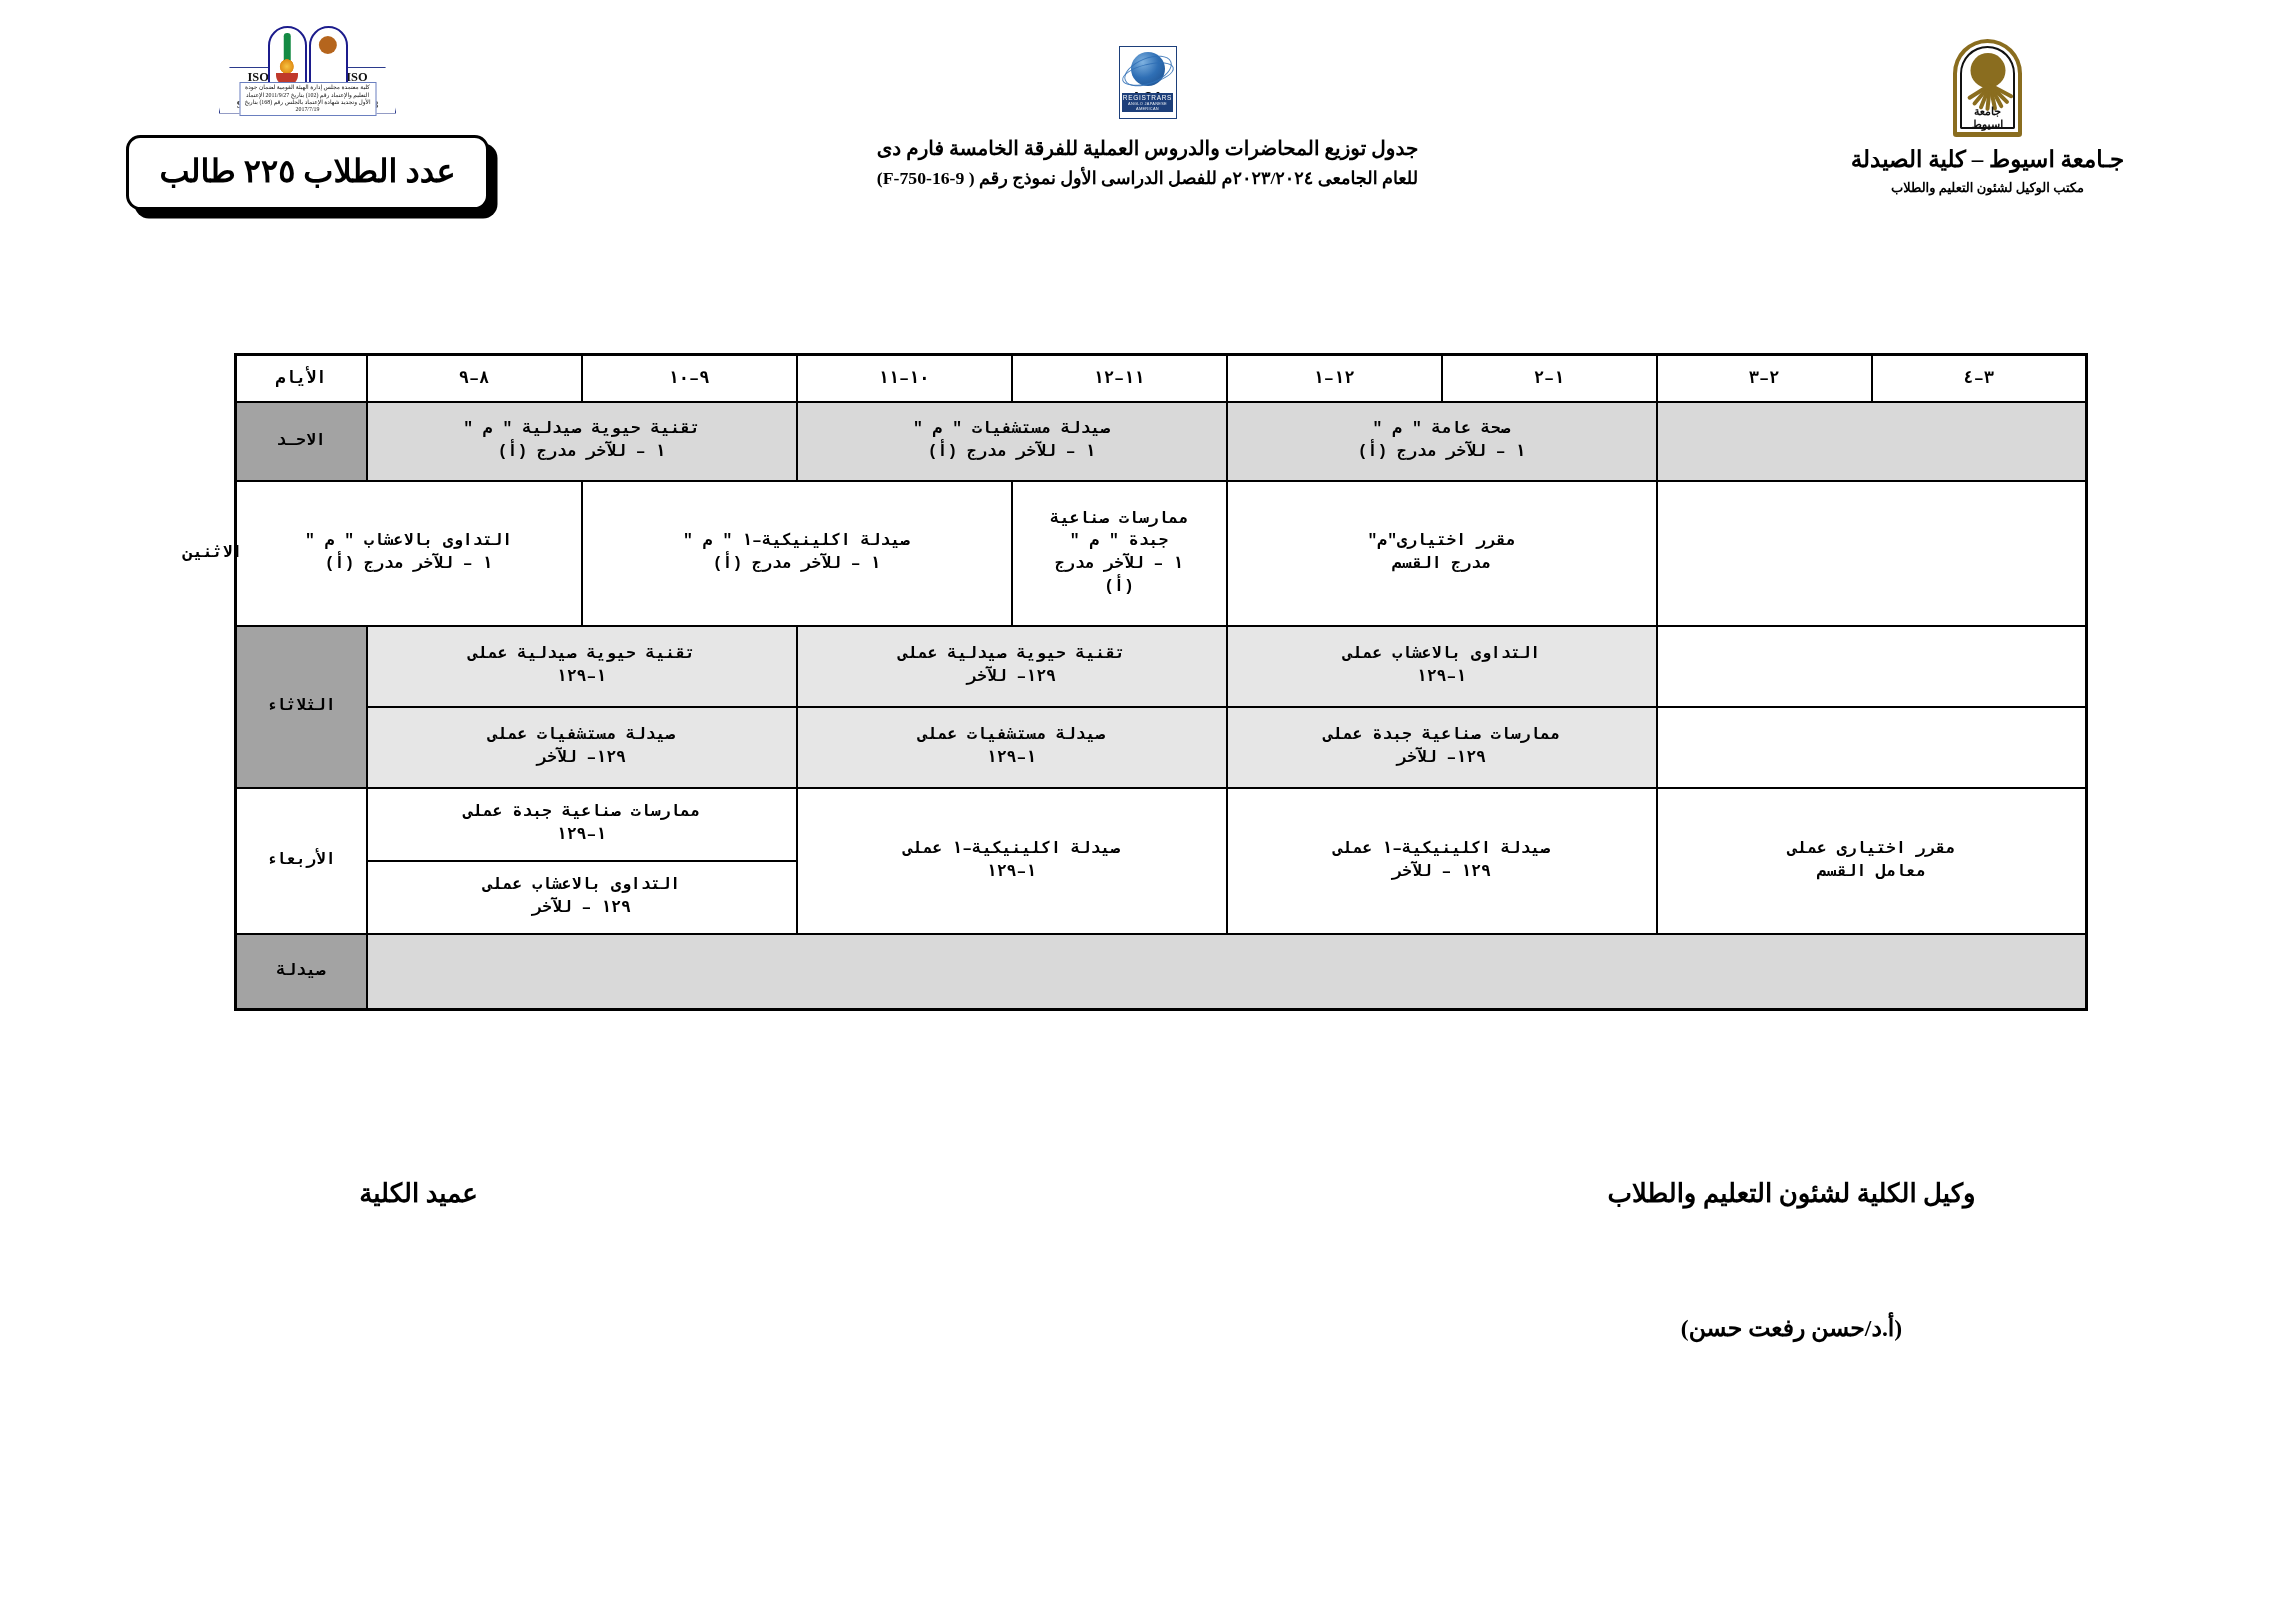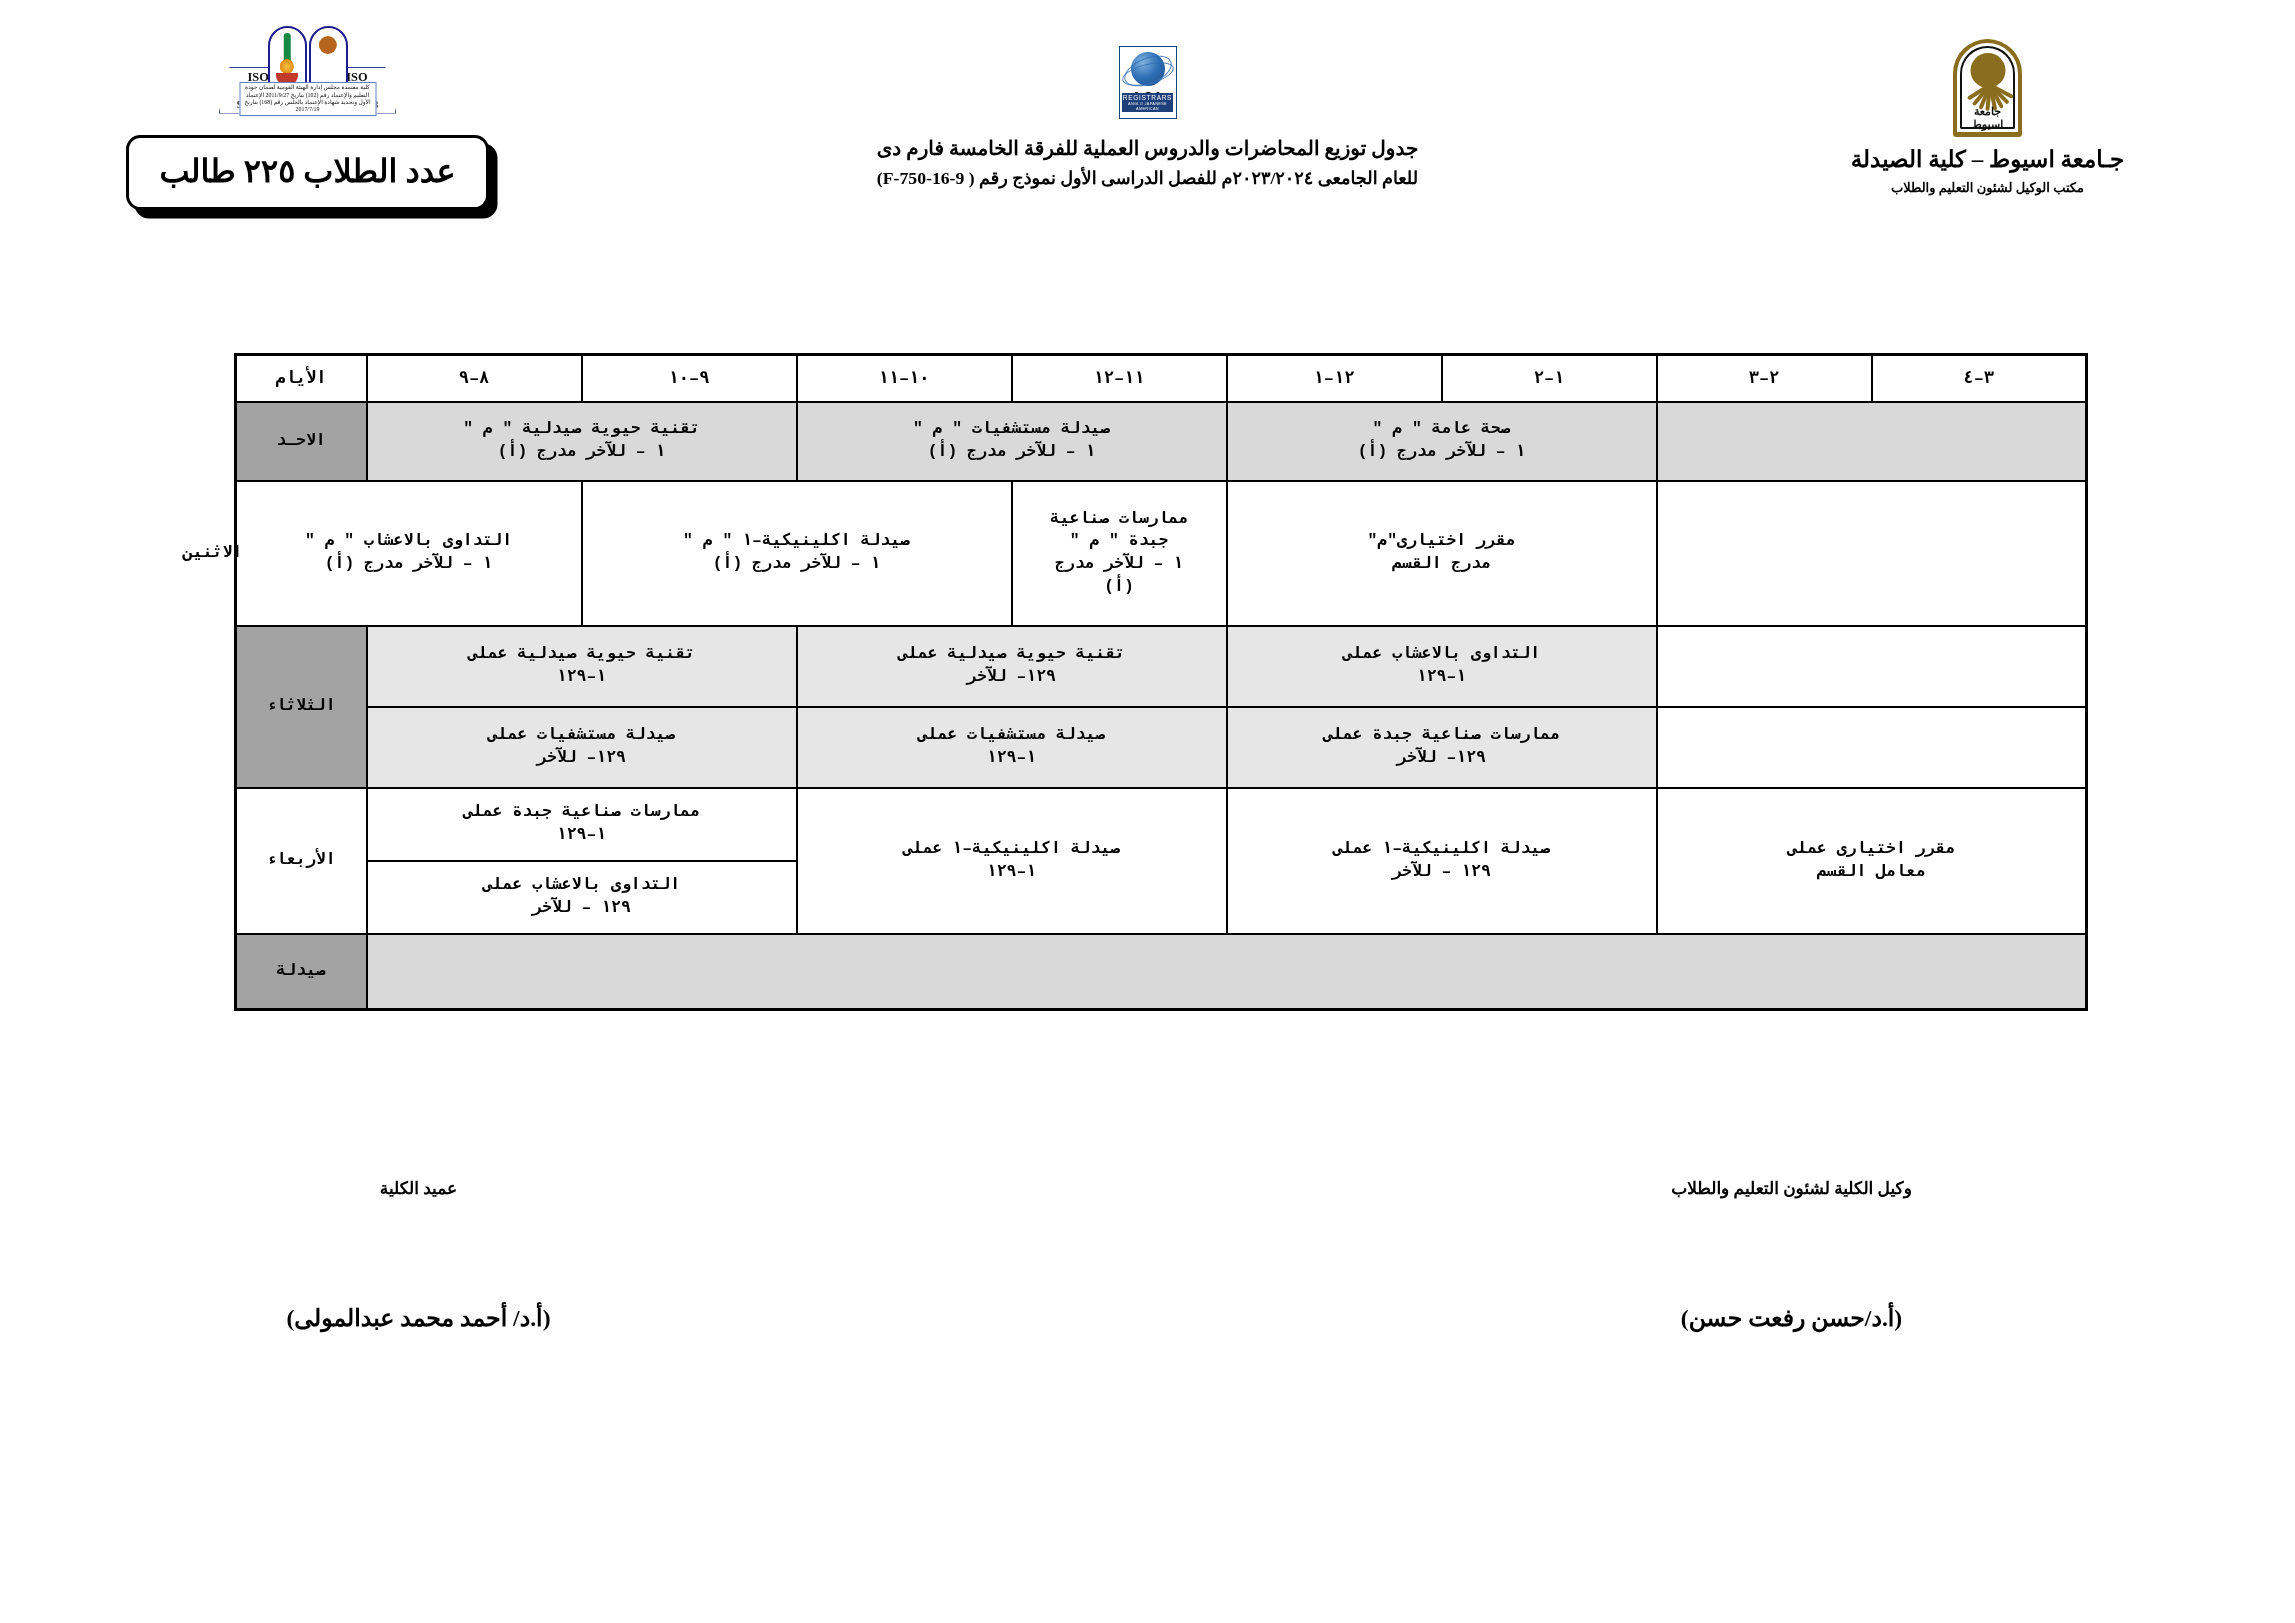--- a/index.html
+++ b/index.html
@@ -373,21 +373,21 @@
     height: 275px;
   }
   .sig {
     position: absolute;
     text-align: center;
     width: 589px;
   }
   .sig.right { right: 209px; }
   .sig.left  { left: 124px; }
   .sig .role {
-    font-size: 17px;
+    font-size: 26px;
     font-weight: bold;
     white-space: nowrap;
   }
   .sig .name {
     margin-top: 105px;
     font-size: 23.6px;
     font-weight: bold;
     white-space: nowrap;
   }
 </style>
@@ -595,16 +595,15 @@
   </table>
 </div>
 
 <div class="signatures">
   <div class="sig right">
     <div class="role">وكيل الكلية لشئون التعليم والطلاب</div>
     <div class="name">(أ.د/حسن رفعت حسن)</div>
   </div>
   <div class="sig left">
     <div class="role">عميد الكلية</div>
-    <div class="name">(أ.د/ أحمد محمد عبدالمولى)</div>
   </div>
 </div>
 
 
 </body></html>

